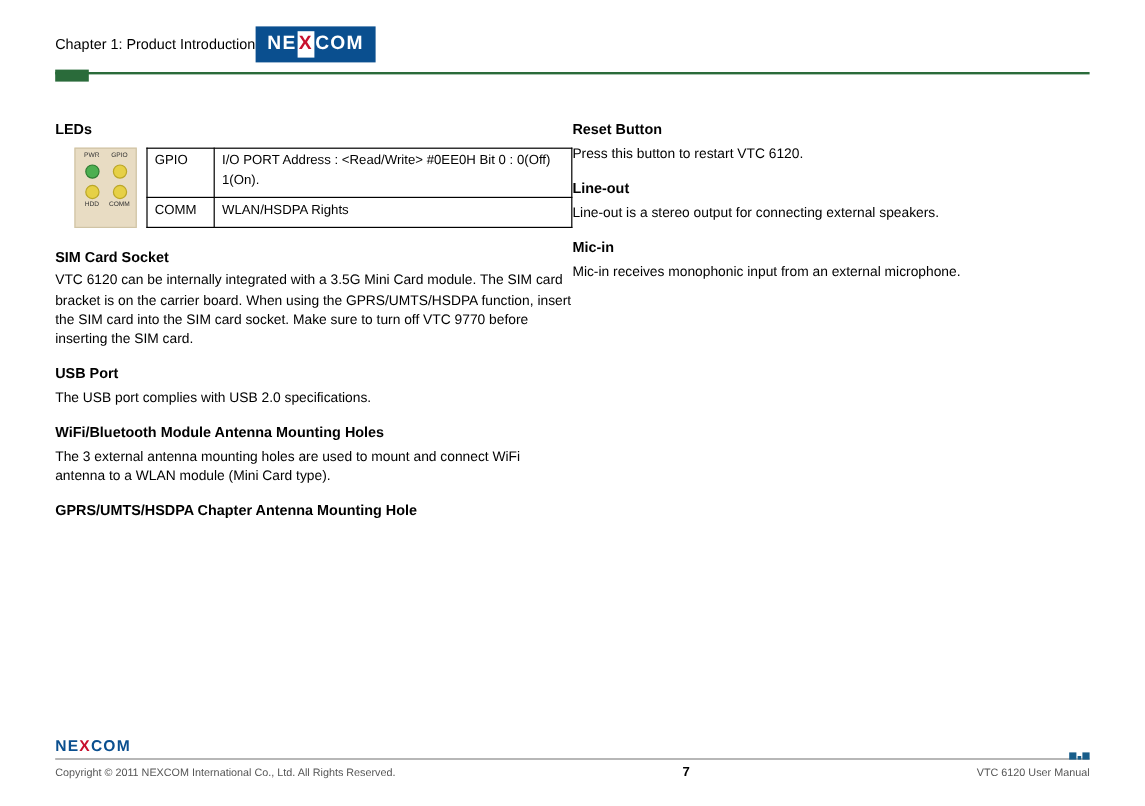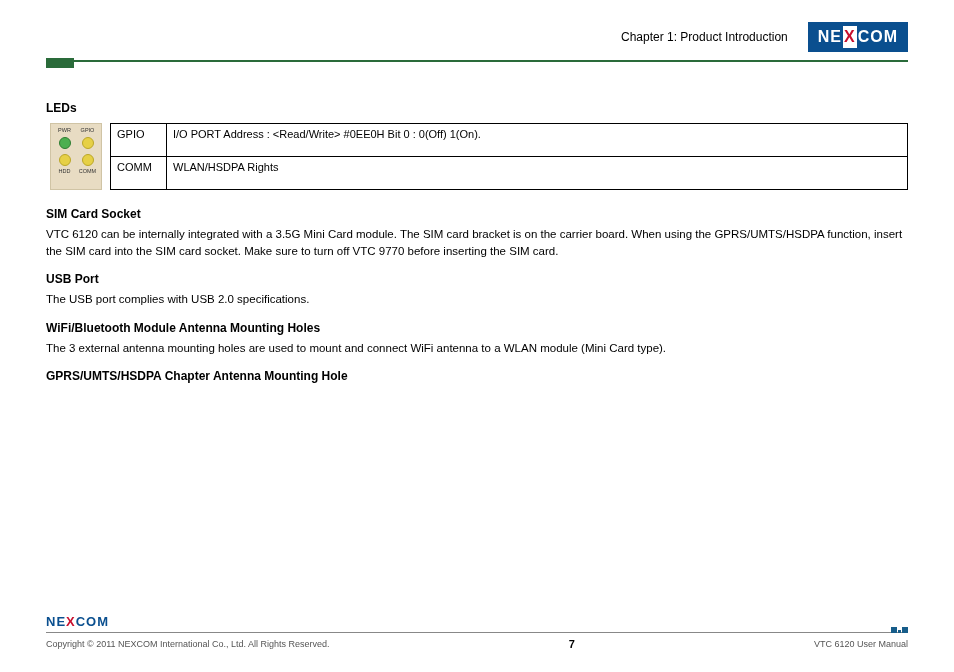--- a/index.html
+++ b/index.html
@@ -9,24 +9,23 @@
     height: 672px;
     background: #fff;
     position: relative;
     color: #000;
     font-size: 11.5px;
     line-height: 1.4;
   }
   .page-wrap { padding: 22px 46px 0 46px; }
   .header-row {
     display: flex;
-    justify-content: flex-end;
+    justify-content: flex-start;
     align-items: center;
     padding-bottom: 4px;
-    gap: 20px;
   }
   .chapter-title { font-size: 12px; }
   .logo-box {
     background: #0a4f8f;
     color: #fff;
     padding: 4px 10px;
     font-weight: bold;
     font-size: 16px;
     letter-spacing: 1px;
     display: inline-flex;
@@ -60,21 +59,21 @@
   .col { flex: 1; }
   h4.section-head {
     font-size: 12px;
     font-weight: bold;
     margin: 12px 0 4px 0;
   }
   .para { margin-bottom: 6px; }
   .led-block {
     display: flex;
     gap: 8px;
-    margin: 6px 0 16px 4px;
+    margin: 6px 0 16px 16px;
   }
   .led-img {
     width: 52px;
     flex: 0 0 52px;
     background: #e8dcc3;
     border: 1px solid #d0c4a5;
     padding: 4px 2px;
     display: grid;
     grid-template-columns: 1fr 1fr;
     grid-template-rows: auto 1fr auto 1fr;
@@ -184,20 +183,30 @@
 
       <h4 class="section-head">USB Port</h4>
       <p class="para">The USB port complies with USB 2.0 specifications.</p>
 
       <h4 class="section-head">WiFi/Bluetooth Module Antenna Mounting Holes</h4>
       <p class="para">The 3 external antenna mounting holes are used to mount and connect WiFi antenna to a WLAN module (Mini Card type).</p>
 
       <h4 class="section-head">GPRS/UMTS/HSDPA Chapter Antenna Mounting Hole</h4>
     </div>
 
+    <div class="col">
+      <h4 class="section-head">Reset Button</h4>
+      <p class="para">Press this button to restart VTC 6120.</p>
+
+      <h4 class="section-head">Line-out</h4>
+      <p class="para">Line-out is a stereo output for connecting external speakers.</p>
+
+      <h4 class="section-head">Mic-in</h4>
+      <p class="para">Mic-in receives monophonic input from an external microphone.</p>
+    </div>
   </div>
 </div>
 
 <div class="footer">
   <div class="footer-logo">
     <span>NE</span>
       <span class="x-red2">X</span>
       <span>COM</span>
   </div>
   <div class="footer-rule">

